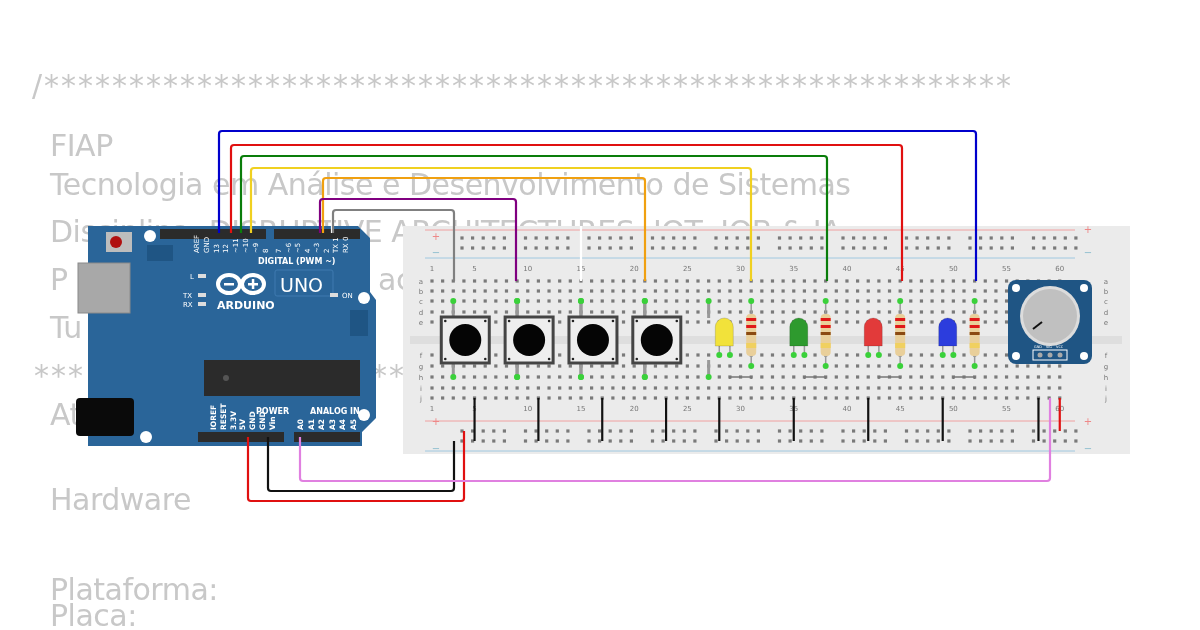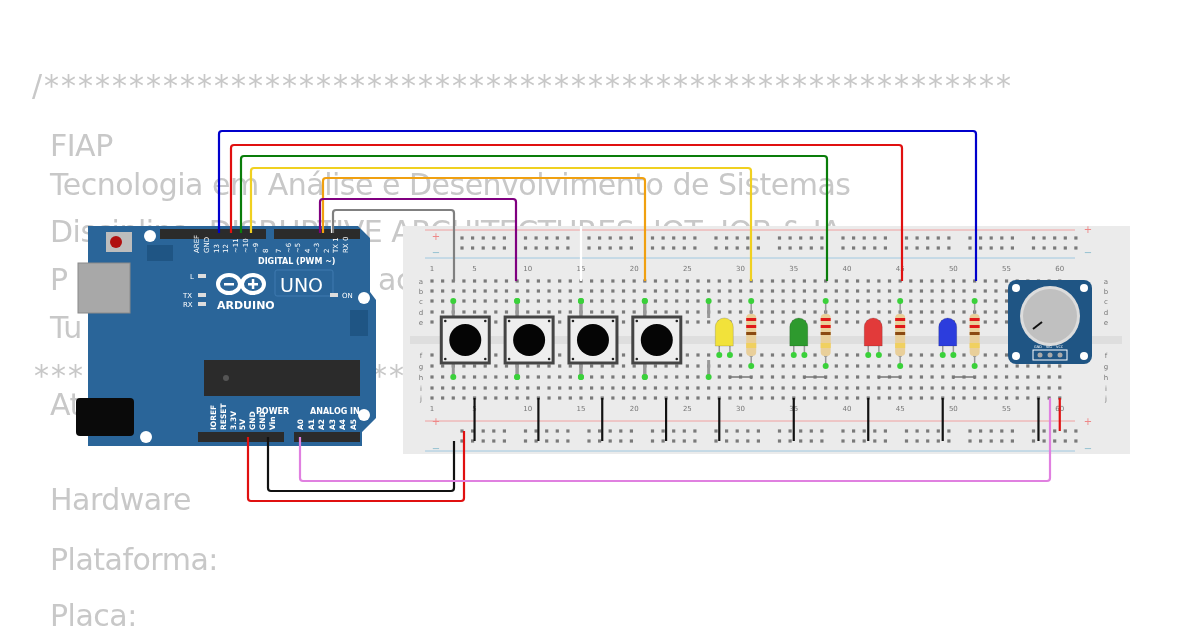--- a/index.html
+++ b/index.html
@@ -14,23 +14,23 @@
 
 <div class="code-line stars" style="top:68px;">/*********************************************************</div>
 <div class="code-line" style="top:128px;">FIAP</div>
 <div class="code-line" style="top:167px;">Tecnologia em Análise e Desenvolvimento de Sistemas</div>
 <div class="code-line" style="top:214px;">Disciplina: DISRUPTIVE ARCHITECTURES: IOT, IOB &amp; IA</div>
 <div class="code-line" style="top:262px;">P</div>
 <div class="code-line" style="top:262px; left:378px;">ac</div>
 <div class="code-line" style="top:310px;">Tu</div>
 <div class="code-line stars" style="top:358px; left:34px;">***</div>
 <div class="code-line stars" style="top:358px; left:372px;">**</div>
-<div class="code-line" style="top:387px;">At</div>
+<div class="code-line" style="top:397px;">At</div>
 <div class="code-line" style="top:482px;">Hardware</div>
-<div class="code-line" style="top:542px;">Plataforma:</div>
+<div class="code-line" style="top:572px;">Plataforma:</div>
 <div class="code-line" style="top:598px;">Placa:</div>
 
 <svg id="scene" width="1200" height="630" viewBox="0 0 1200 630" xmlns="http://www.w3.org/2000/svg">
 
   <g>
     <rect x="403" y="226" width="727" height="228" fill="#ebebeb"></rect>
     <rect x="410" y="336" width="712" height="8" fill="#dedede"></rect>
     <line x1="425" y1="230" x2="1075" y2="230" stroke="#f0a0a0" stroke-width="1"></line>
     <line x1="425" y1="258" x2="1075" y2="258" stroke="#a0c8e0" stroke-width="1"></line>
     <line x1="425" y1="421" x2="1075" y2="421" stroke="#f0a0a0" stroke-width="1"></line>

